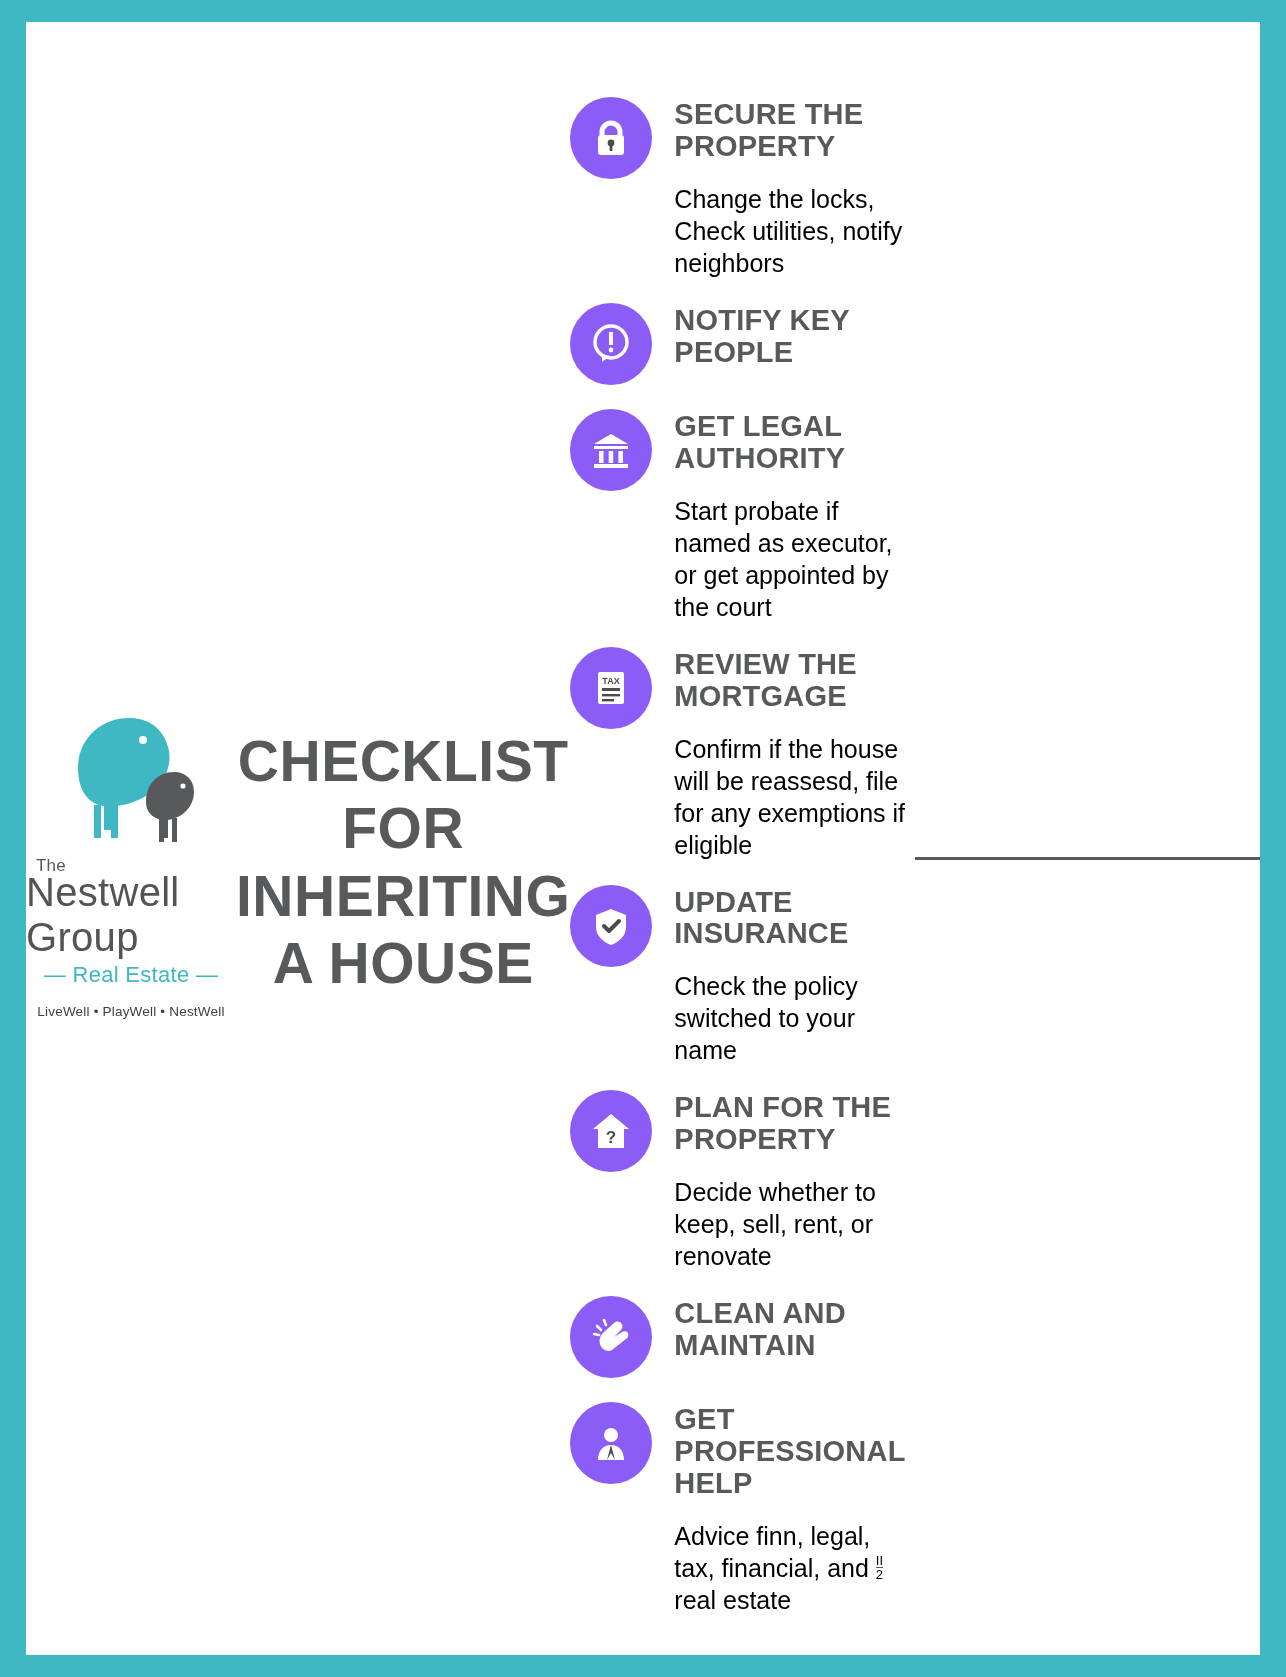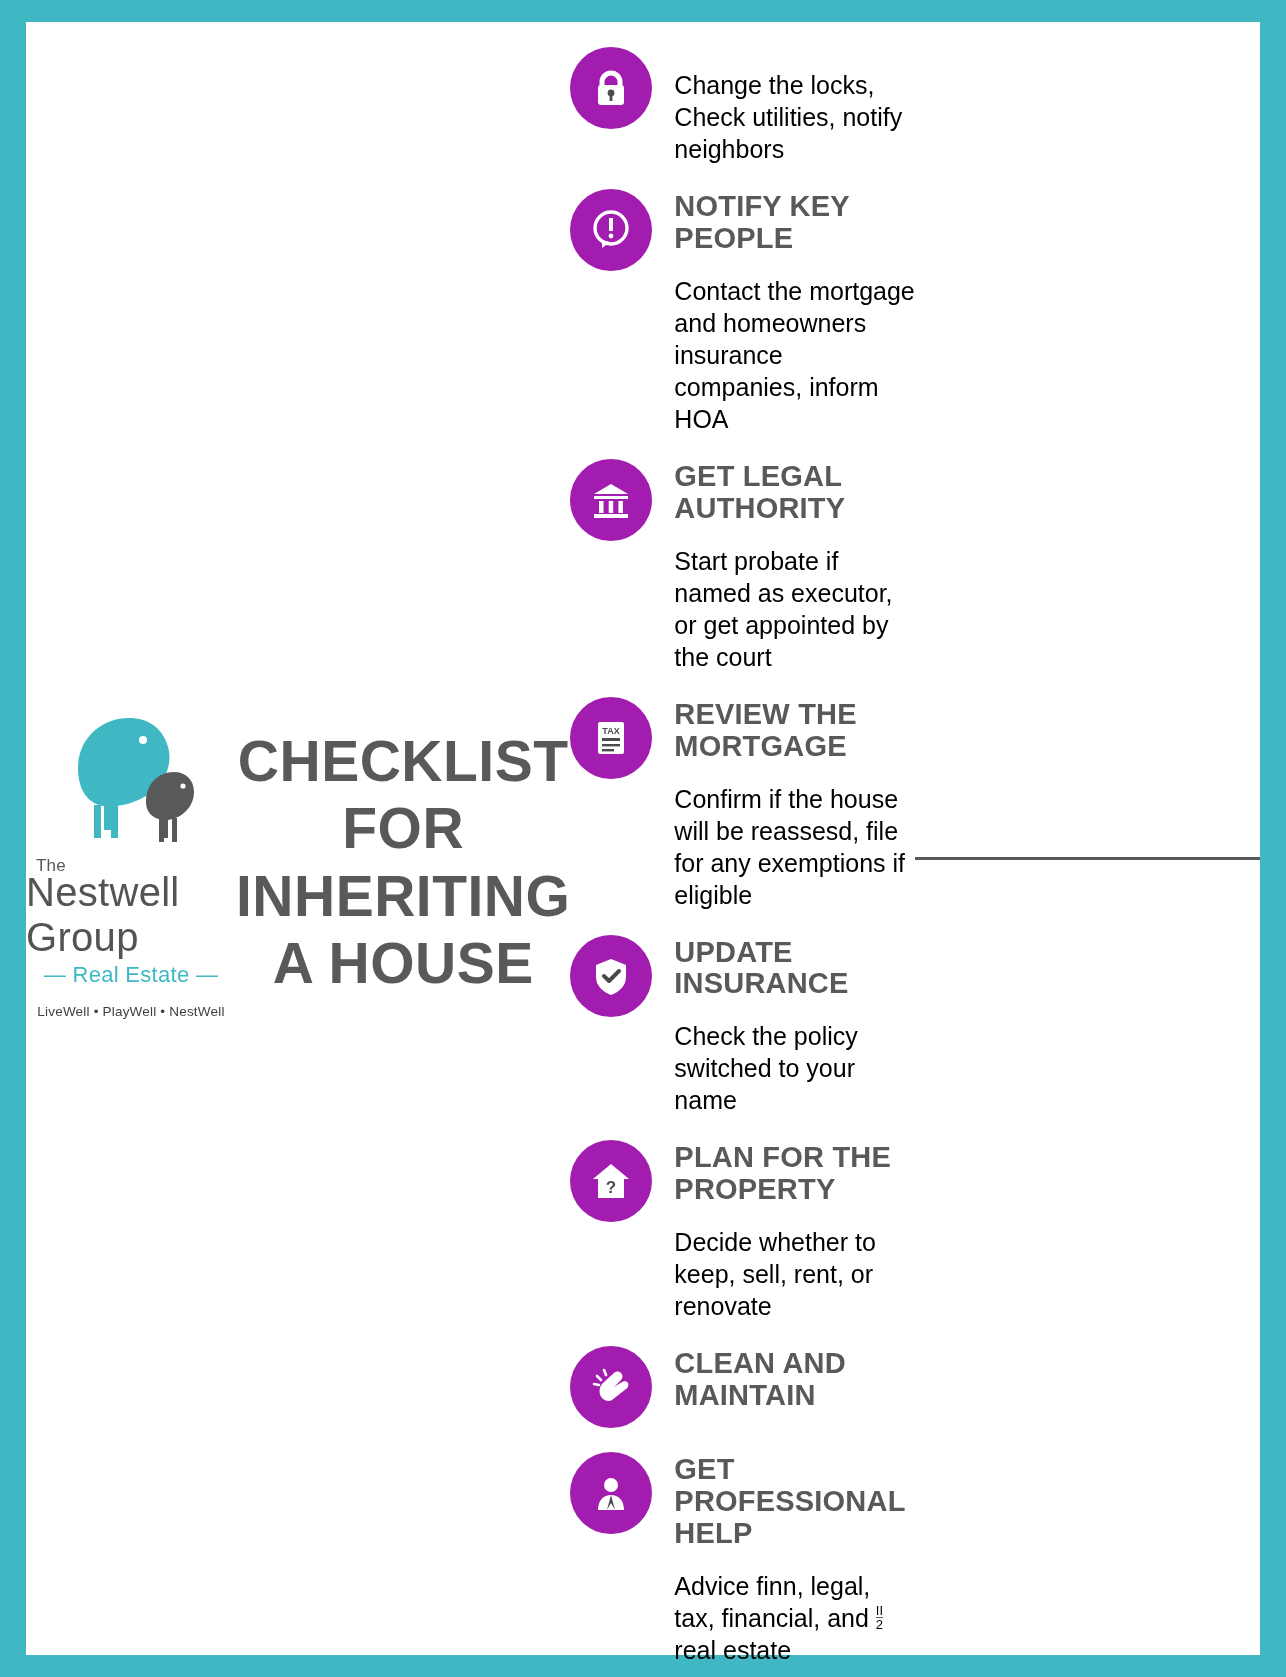--- a/index.html
+++ b/index.html
@@ -84,21 +84,21 @@
   .item {
     display: flex;
     align-items: flex-start;
     gap: 22px;
   }
   .badge {
     flex: 0 0 auto;
     width: 82px;
     height: 82px;
     border-radius: 50%;
-    background: #a21caf;
+    background: #8b5cf6;
     display: flex;
     align-items: center;
     justify-content: center;
     margin-top: 2px;
   }
   .badge svg { display: block; }
   .item-text { padding-top: 4px; }
   .item-title {
     font-size: 29px;
     font-weight: bold;
@@ -166,36 +166,36 @@
     <div class="item">
       <div class="badge">
         <svg width="46" height="46" viewBox="0 0 46 46">
           <path d="M14 21 v-4 a9 9 0 0 1 18 0 v4" fill="none" stroke="#fff" stroke-width="5"></path>
           <rect x="10" y="20" width="26" height="20" rx="3" fill="#fff"></rect>
           <circle cx="23" cy="28" r="3.4" fill="#4b4b4d"></circle>
           <rect x="21.6" y="29" width="2.8" height="7" fill="#4b4b4d"></rect>
         </svg>
       </div>
       <div class="item-text">
+        <div class="item-title">SECURE THE PROPERTY</div>
         <div class="item-desc">Change the locks, Check utilities, notify neighbors</div>
       </div>
     </div>
 
     <div class="item">
       <div class="badge">
         <svg width="46" height="46" viewBox="0 0 46 46">
           <circle cx="23" cy="21" r="16" fill="none" stroke="#fff" stroke-width="3.4"></circle>
           <path d="M14 33 l0 8 l8 -6 z" fill="#fff"></path>
           <rect x="21" y="11" width="4" height="13" fill="#fff"></rect>
           <circle cx="23" cy="29" r="2.4" fill="#fff"></circle>
         </svg>
       </div>
       <div class="item-text">
         <div class="item-title">NOTIFY KEY PEOPLE</div>
-        <div class="item-desc">Contact the mortgage and homeowners insurance companies, inform HOA</div>
       </div>
     </div>
 
     <div class="item">
       <div class="badge">
         <svg width="46" height="46" viewBox="0 0 46 46">
           <path d="M23 7 L40 17 L6 17 Z" fill="#fff"></path>
           <rect x="6" y="19" width="34" height="3" fill="#fff"></rect>
           <rect x="11" y="24" width="4.5" height="12" fill="#fff"></rect>
           <rect x="20.7" y="24" width="4.5" height="12" fill="#fff"></rect>

